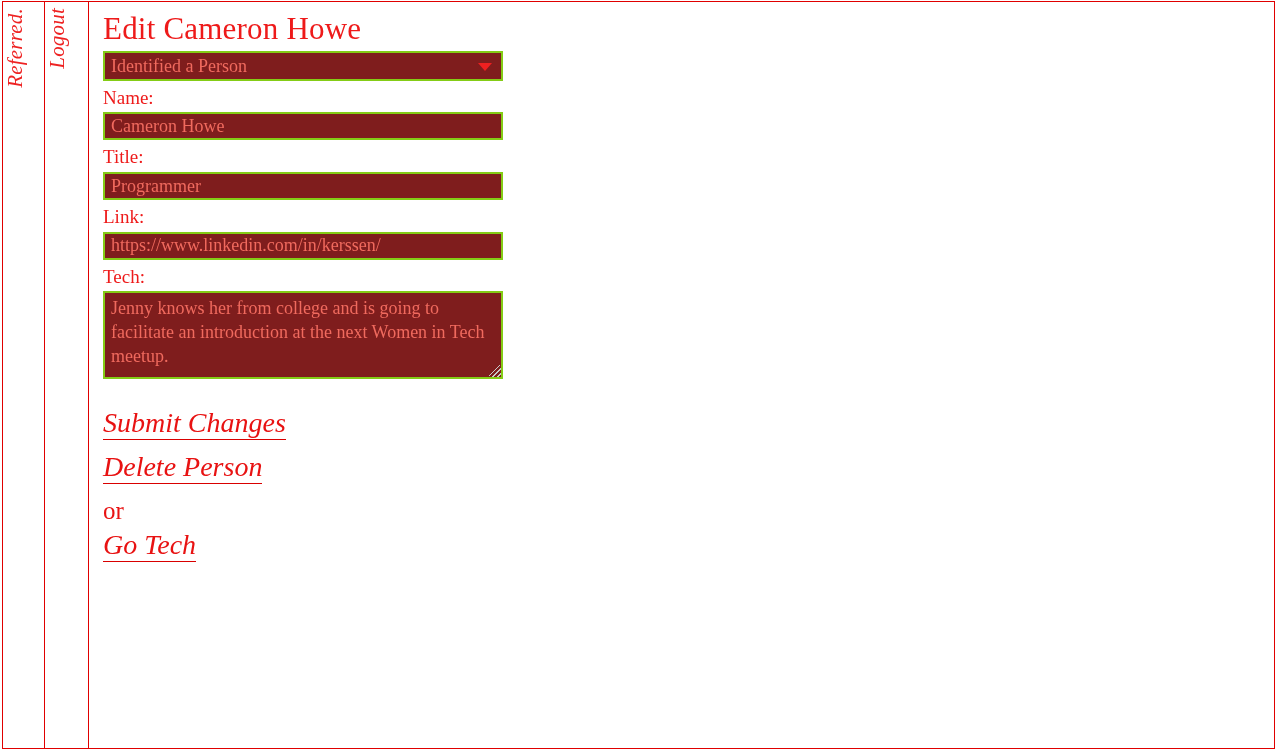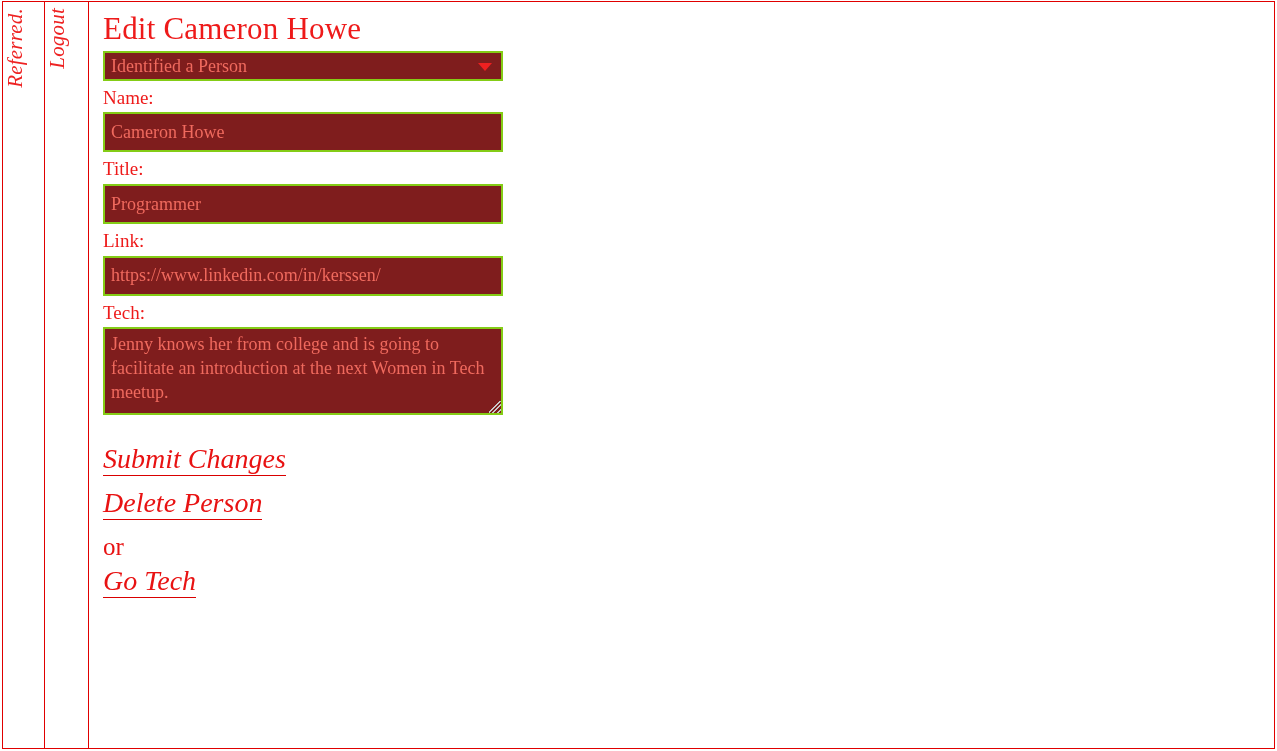--- a/index.html
+++ b/index.html
@@ -103,21 +103,21 @@
     border-radius: 0;
     background: #7f1d1d;
     color: #f06a5e;
     font-family: "Liberation Serif", "DejaVu Serif", serif;
     font-size: 18px;
     line-height: 1.25;
     padding: 4px 6px;
     outline: none;
     display: block;
   }
-  input.txt { height: 40px; }
+  input.txt { height: 28px; }
 
   
   .select-box {
     height: 30px;
     position: relative;
     padding-right: 30px;
     display: flex;
     align-items: center;
     cursor: default;
   }

